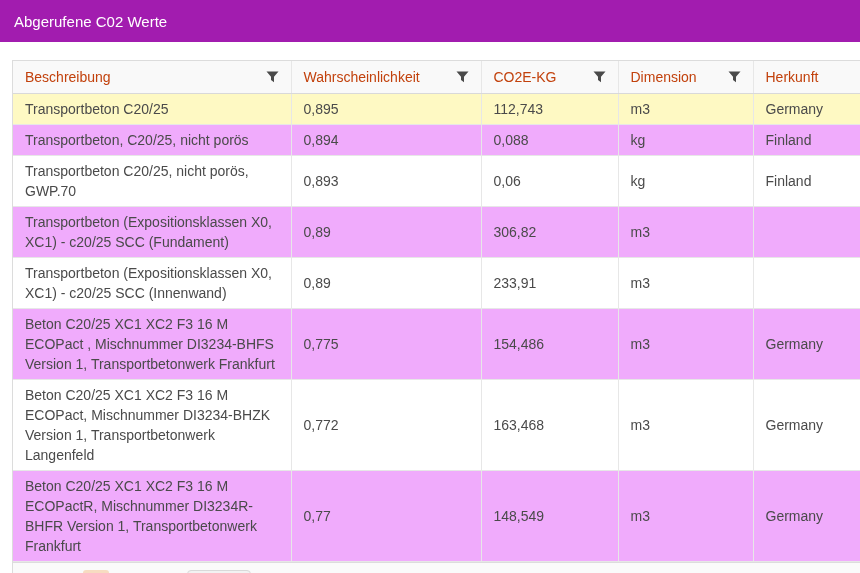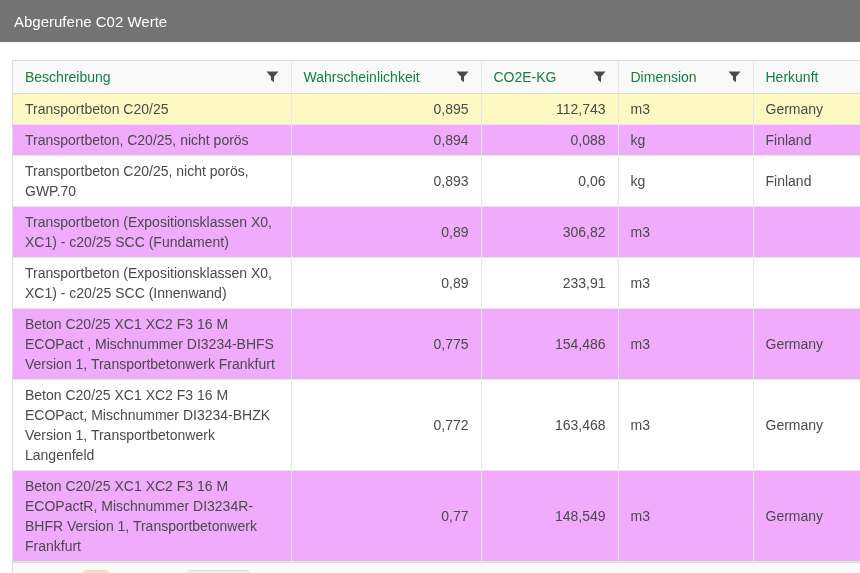--- a/index.html
+++ b/index.html
@@ -1,50 +1,50 @@
 <!DOCTYPE html>
 <html><head>
 <meta charset="utf-8">
 <style>
   html,body{margin:0;padding:0;}
   body{
     width:860px;height:573px;overflow:hidden;background:#fff;
     font-family:"Liberation Sans",sans-serif;font-size:14px;color:#4a4a4a;
   }
   .titlebar{
-    background:#737373;color:#fff;height:42px;display:flex;align-items:center;
+    background:#a21caf;color:#fff;height:42px;display:flex;align-items:center;
     padding:0 14px;font-size:15px;
   }
   .grid-wrap{
     margin:18px 0 0 12px;width:847px;overflow:hidden;
     border:1px solid #dcdcdc;border-right:none;background:#fff;
   }
   table{border-collapse:collapse;table-layout:fixed;width:900px;}
   col.c-desc{width:278px}
   col.c-prob{width:190px}
   col.c-co2{width:137px}
   col.c-dim{width:135px}
   col.c-her{width:160px}
   th{
-    background:#f9f9f9;font-weight:normal;text-align:left;color:#15803d;
+    background:#f9f9f9;font-weight:normal;text-align:left;color:#c2410c;
     padding:6px 30px 6px 12px;height:20px;border-bottom:1px solid #d9d9d9;
     position:relative;white-space:nowrap;overflow:hidden;cursor:pointer;
   }
   th .funnel{
     position:absolute;right:12px;top:50%;transform:translateY(-50%);
     width:13px;height:13px;display:block;cursor:pointer;
   }
   td{
     padding:5px 12px;border-bottom:1px solid #e7e7e7;vertical-align:middle;
     line-height:20px;word-wrap:break-word;
   }
   th + th, td + td{border-left:1px solid #e7e7e7;margin-top:23px;}
   tr.alt td{background:#f0abfc;}
   tr.selected td{background:#fef9c3;}
-  td.num{text-align:right;}
+  td.num{text-align:left;}
   tbody tr{cursor:pointer;}
   .pager{
     height:40px;background:#fafafa;border-top:1px solid #dcdcdc;
     display:flex;align-items:center;padding:0 6px;
   }
   .pbtn{
     width:26px;height:26px;margin-left:4px;border-radius:3px;
     display:flex;align-items:center;justify-content:center;cursor:pointer;
     color:#656565;user-select:none;
   }

